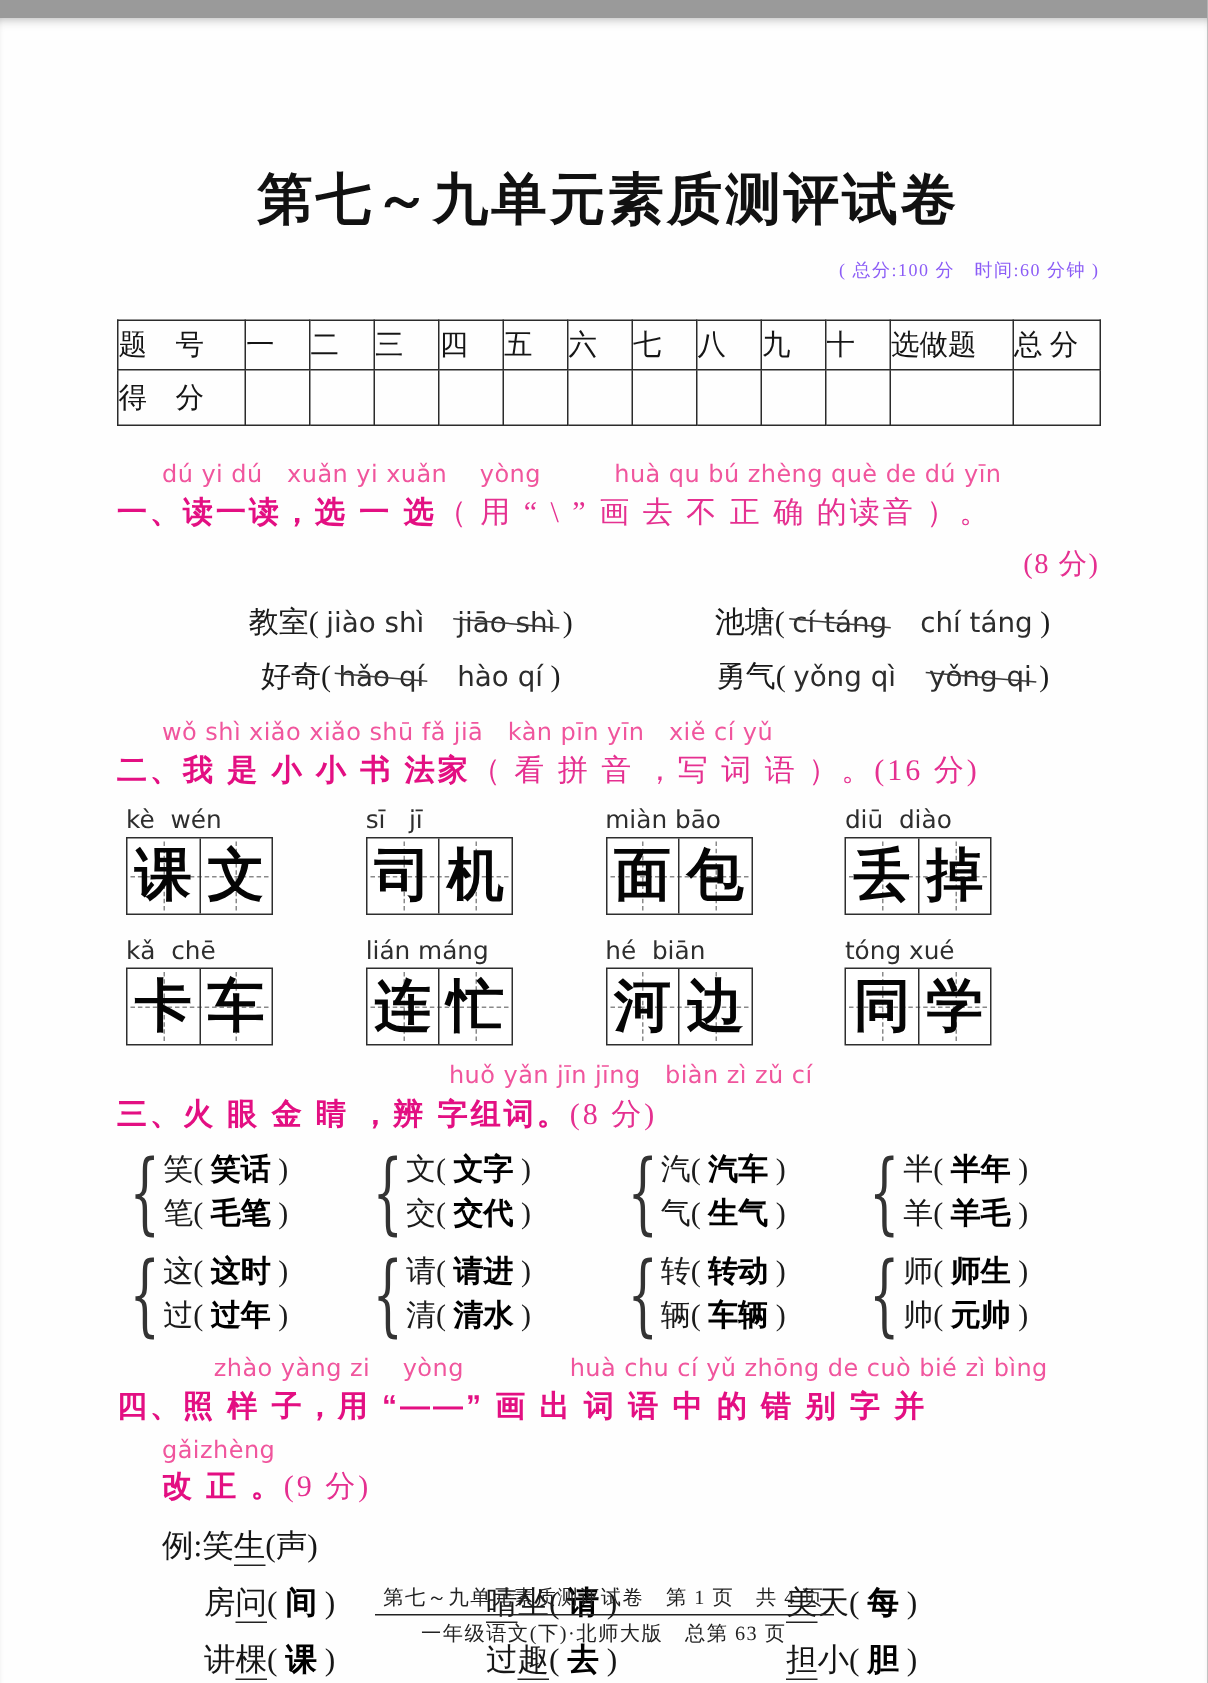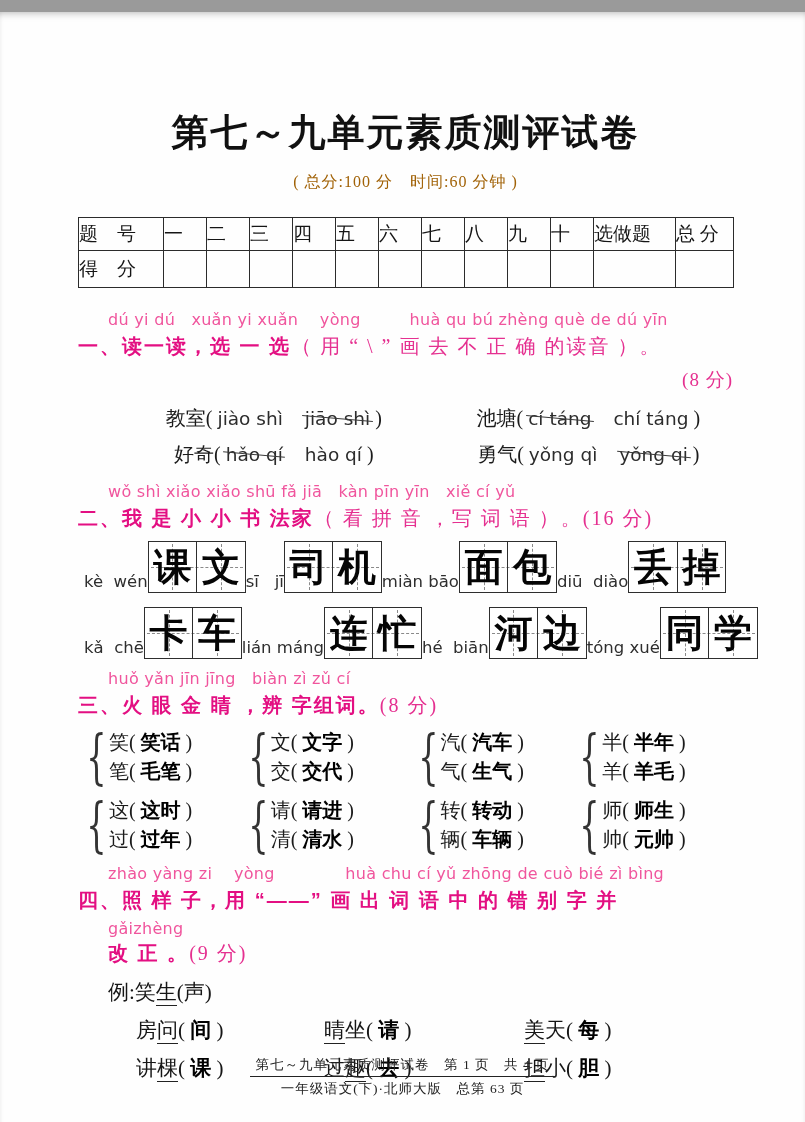--- a/index.html
+++ b/index.html
@@ -6,21 +6,21 @@
   .sheet{
     width:805px;height:1122px;margin:12px auto;background:#fefefe;position:relative;
     box-shadow:inset 0 6px 8px -6px rgba(0,0,0,.35), inset 0 -6px 8px -6px rgba(0,0,0,.3);
     font-family:"Liberation Serif","DejaVu Serif",serif;color:#1d1d1d;overflow:hidden;
   }
   .content{padding:0 72px 0 78px;}
   .title{
     text-align:center;margin-top:96px;font-size:37px;font-weight:700;letter-spacing:2px;
     color:#111;
   }
-  .subtitle{text-align:center;margin-top:14px;font-size:16px;letter-spacing:1px;color:#a16207;}
+  .subtitle{text-align:right;margin-top:14px;font-size:12px;letter-spacing:1px;color:#8b5cf6;}
   
   table.score{border-collapse:collapse;margin-top:24px;width:655px;table-layout:fixed;}
   table.score td{border:1.4px solid #2b2b2b;text-align:left;font-size:19px;color:#151515;padding:0;}
   table.score tr.hdr td{height:32px;}
   table.score tr.scr td{height:36px;}
   
   .py{font-family:"DejaVu Sans","Liberation Sans",sans-serif;color:#f0559d;font-size:16px;letter-spacing:.3px;white-space:pre;}
   .py.indent{padding-left:30px;}
   .h-strong{font-family:"Liberation Sans","DejaVu Sans",sans-serif;font-weight:700;color:#e30f82;}
   .h-light{font-family:"Liberation Serif",serif;font-weight:400;color:#e53090;}
@@ -28,21 +28,21 @@
   .score-right{ text-align:right;font-size:19px;color:#e53090;margin-top:8px;letter-spacing:1px;}
   
   .s1-grid{display:grid;grid-template-columns:54% 46%;row-gap:9px;margin-top:12px;padding-left:26px;font-size:20px;text-align:center;}
   .s1-item{white-space:nowrap;color:#1b1b1b;}
   .s1-item .opt{font-family:"DejaVu Sans","Liberation Sans",sans-serif;font-size:18.5px;color:#2c2c2c;}
   .s1-item .gap{display:inline-block;width:22px;}
   .cross{position:relative;display:inline-block;}
   .cross::after{content:"";position:absolute;left:-4%;right:-4%;top:46%;border-top:1.6px solid #3a3a3a;transform:rotate(5deg);}
   
   .tian-row{display:grid;grid-template-columns:repeat(4,1fr);margin-top:10px;padding:0 10px 0 6px;}
-  .tian-group{display:flex;flex-direction:row;align-items:flex-end;}
+  .tian-group{display:flex;flex-direction:column;align-items:flex-start;}
   .tian-py{font-family:"DejaVu Sans",sans-serif;color:#2e2e2e;font-size:16.5px;margin-bottom:2px;white-space:pre;}
   .tian{width:96px;height:50px;border:1.7px solid #2e2e2e;display:flex;position:relative;background:#fff;box-sizing:content-box;}
   .tian::before{content:"";position:absolute;left:2px;right:2px;top:50%;border-top:1.2px dashed #8a8a8a;z-index:0;}
   .tian .cell{width:50%;position:relative;display:flex;align-items:center;justify-content:center;}
   .tian .cell + .cell{border-left:1.3px solid #2e2e2e;}
   .tian .cell::before{content:"";position:absolute;top:2px;bottom:2px;left:50%;border-left:1.2px dashed #8a8a8a;z-index:0;}
   .tian .hz{position:relative;z-index:1;font-size:38px;font-weight:700;color:#050505;line-height:46px;}
   
   .s3-grid{display:grid;grid-template-columns:1fr 1.05fr 1fr 0.95fr;row-gap:10px;margin-top:10px;padding-left:8px;}
   .s3-group{display:flex;align-items:center;}
@@ -52,21 +52,21 @@
   .ans{font-weight:700;color:#000;}
   
   .s4-items{display:grid;grid-template-columns:188px 200px auto;row-gap:10px;margin-top:10px;padding-left:58px;font-size:21px;}
   .s4-item{white-space:nowrap;color:#161616;}
   .u{border-bottom:1.7px solid #222;padding-bottom:1px;}
   .example{font-size:21px;margin-top:12px;padding-left:30px;color:#161616;}
   
   .footer{position:absolute;left:0;right:0;bottom:36px;text-align:center;font-size:13.5px;color:#222;letter-spacing:1px;}
   .footer .l1{display:inline-block;border-bottom:1.4px solid #222;padding:0 6px 2px 6px;}
   .footer .l2{margin-top:3px;}
-  .mt6{margin-top:6px;} .mt10{margin-top:10px;} .mt14{margin-top:14px;} .mt22{margin-top:22px;}
+  .mt6{margin-top:6px;} .mt10{margin-top:10px;text-align:center;} .mt14{margin-top:14px;} .mt22{margin-top:22px;}
 </style>
 </head>
 <body>
 
 <div class="sheet">
   <div class="content">
 
     <div class="title">第七～九单元素质测评试卷</div>
     <div class="subtitle">( 总分:100 分　时间:60 分钟 )</div>
 

